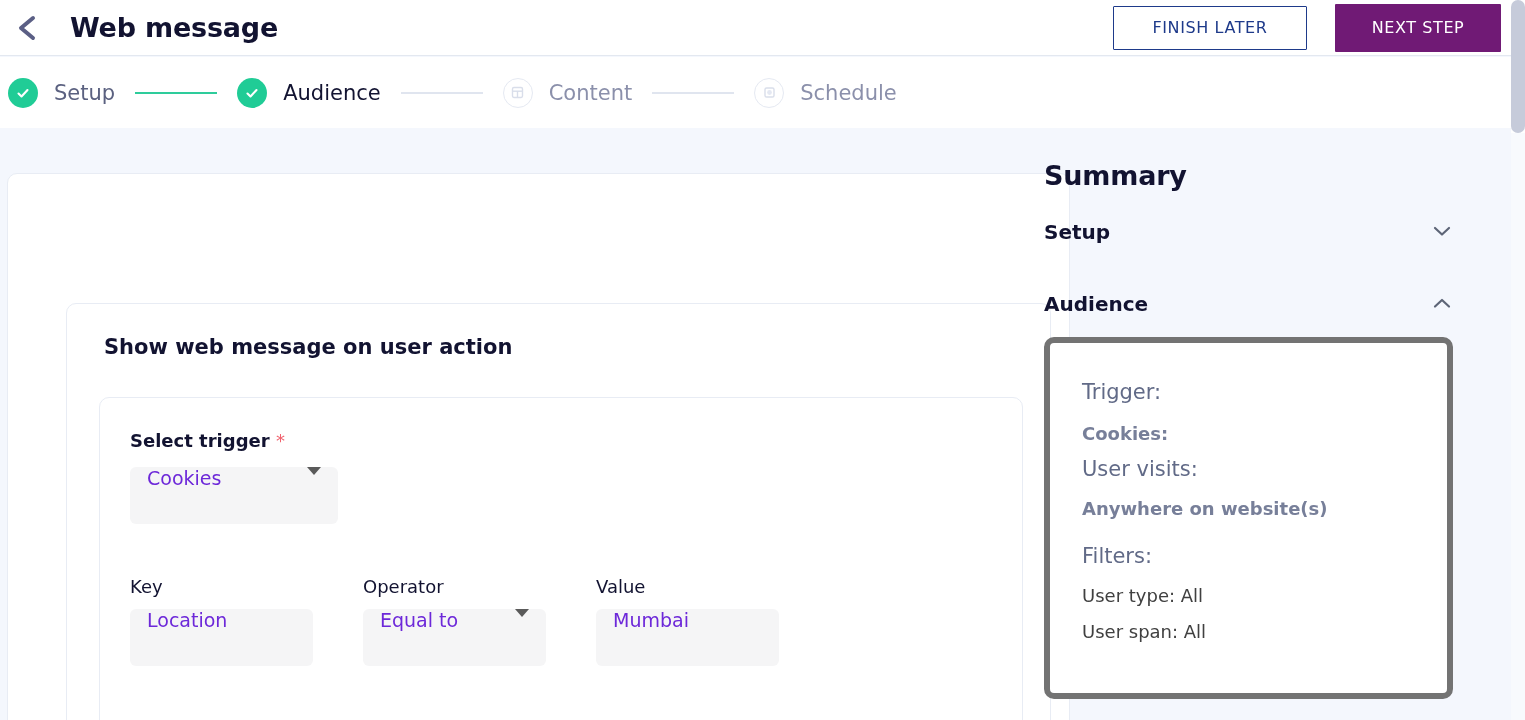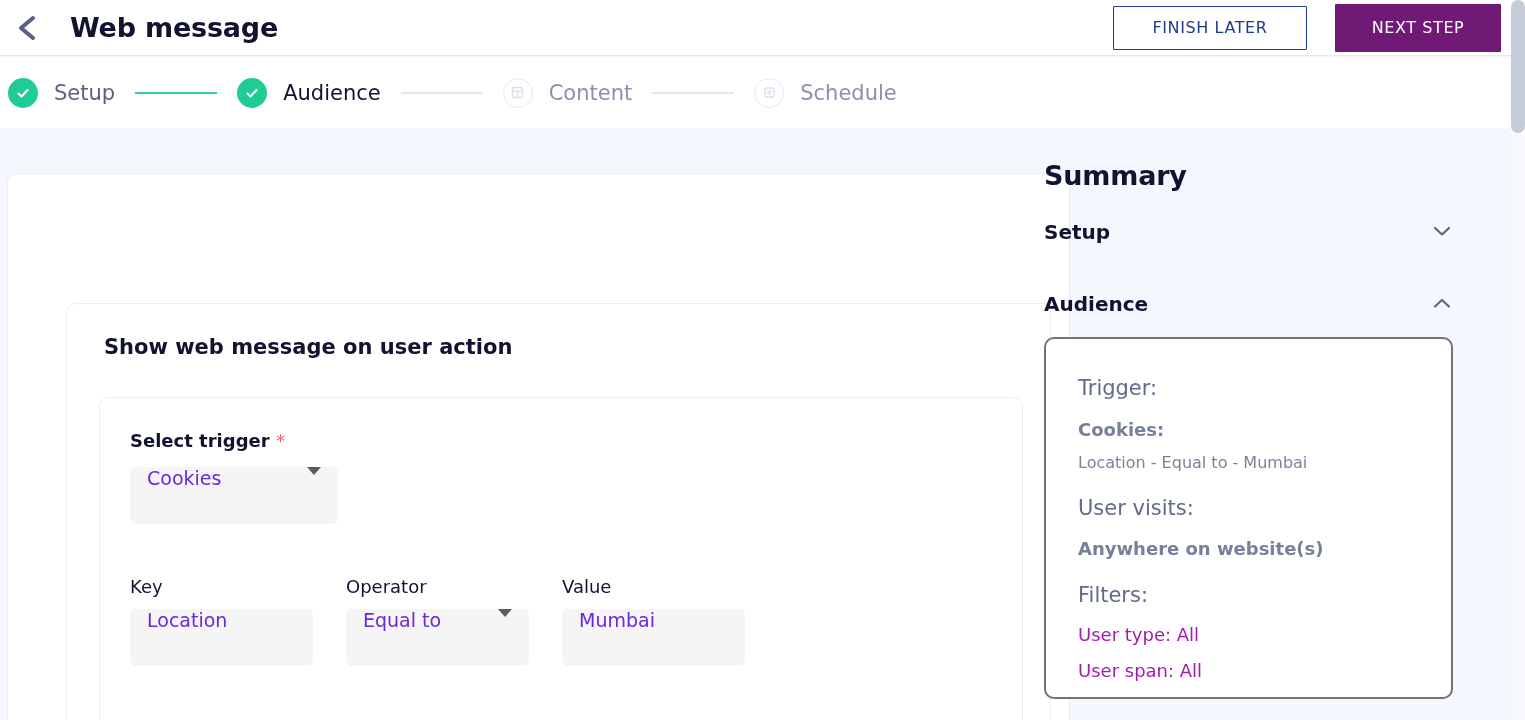--- a/index.html
+++ b/index.html
@@ -222,21 +222,21 @@
     width: 0; height: 0;
     border-left: 7px solid transparent;
     border-right: 7px solid transparent;
     border-top: 8px solid #5a5a5a;
   }
 
   .trigger-select { width: 208px; }
 
   .kov-row {
     display: flex;
-    gap: 33px;
+    gap: 50px;
     margin-top: 52px;
   }
   .kov-col.key      { width: 183px; }
   .kov-col.operator { width: 183px; }
   .kov-col.value    { width: 183px; }
 
   
   .summary {
     position: absolute;
     top: 160px;
@@ -268,21 +268,21 @@
     color: #121331;
   }
 
   .chev { display: block; }
 
   .summary-card {
     margin-top: 21px;
     width: 409px;
     min-height: 362px;
     background: #ffffff;
-    border: 2px solid #737373;
+    border: 6px solid #737373;
     border-radius: 10px;
     padding: 38px 32px 0 32px;
   }
 
   .sum-head {
     font-size: 21px;
     color: #616a87;
     margin-bottom: 20px;
     line-height: 1.1;
   }
@@ -294,21 +294,21 @@
     font-weight: bold;
   }
   .sum-detail {
     font-size: 16px;
     color: #7b8399;
     margin-bottom: 26px;
     line-height: 1.1;
   }
   .sum-line {
     font-size: 18px;
-    color: #a21caf;
+    color: #404040;
     margin-bottom: 16px;
     line-height: 1.1;
   }
   .sum-head.tight { margin-bottom: 18px; }
 
   
   .scrollbar-track {
     position: absolute;
     top: 0; right: 0;
     width: 14px;
@@ -467,21 +467,20 @@
     <span class="chev">
       <svg width="22" height="14" viewBox="0 0 22 14">
         <polyline points="4,10.5 11,4 18,10.5" fill="none" stroke="#5d6577" stroke-width="2.2" stroke-linecap="round" stroke-linejoin="round"></polyline>
       </svg>
     </span>
   </div>
 
   <div class="summary-card">
     <div class="sum-head">Trigger:</div>
     <div class="sum-sub">Cookies:</div>
-    <div class="sum-detail">Location - Equal to - Mumbai</div>
 
     <div class="sum-head tight">User visits:</div>
     <div class="sum-sub" style="margin-bottom:26px;">Anywhere on website(s)</div>
 
     <div class="sum-head tight">Filters:</div>
     <div class="sum-line">User type: All</div>
     <div class="sum-line">User span: All</div>
   </div>
 
 </div>

